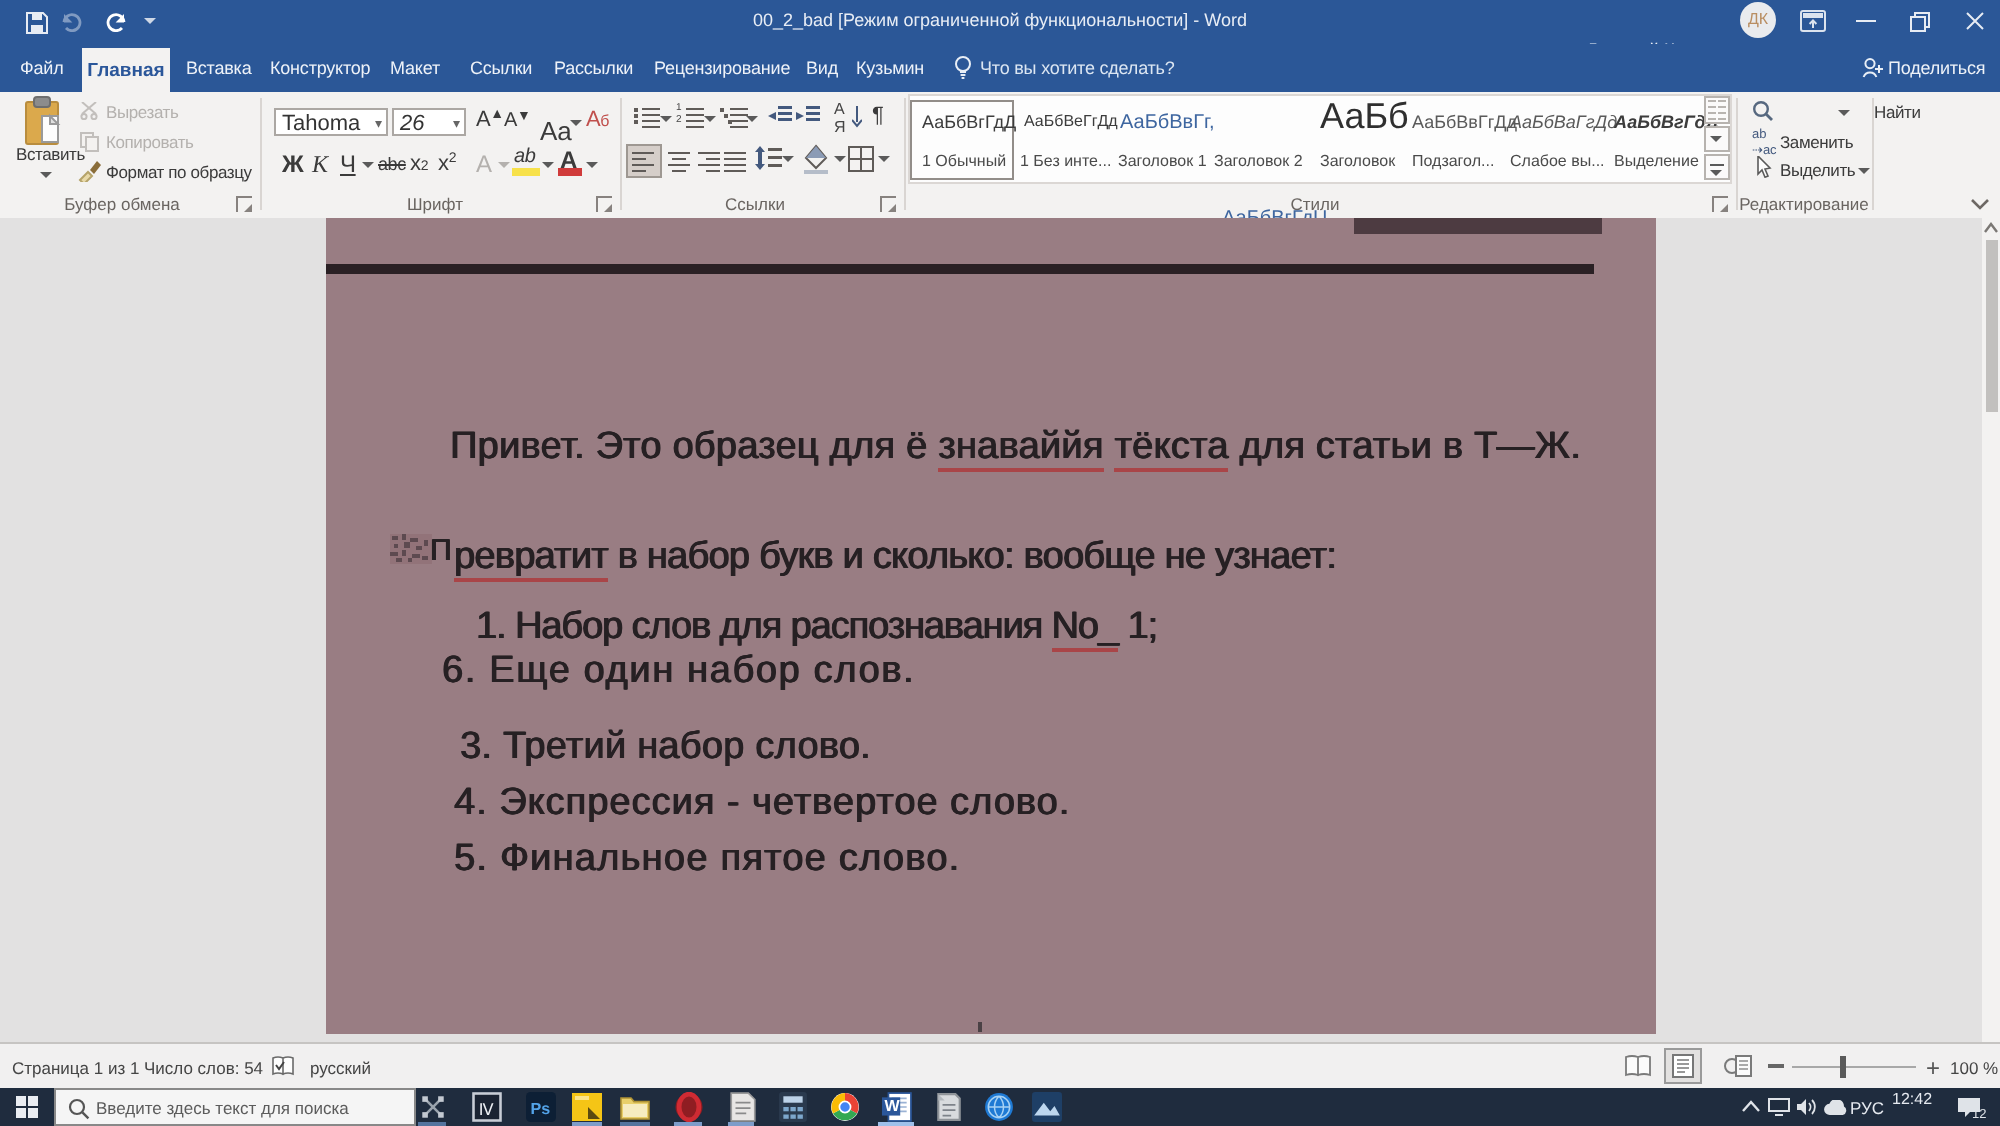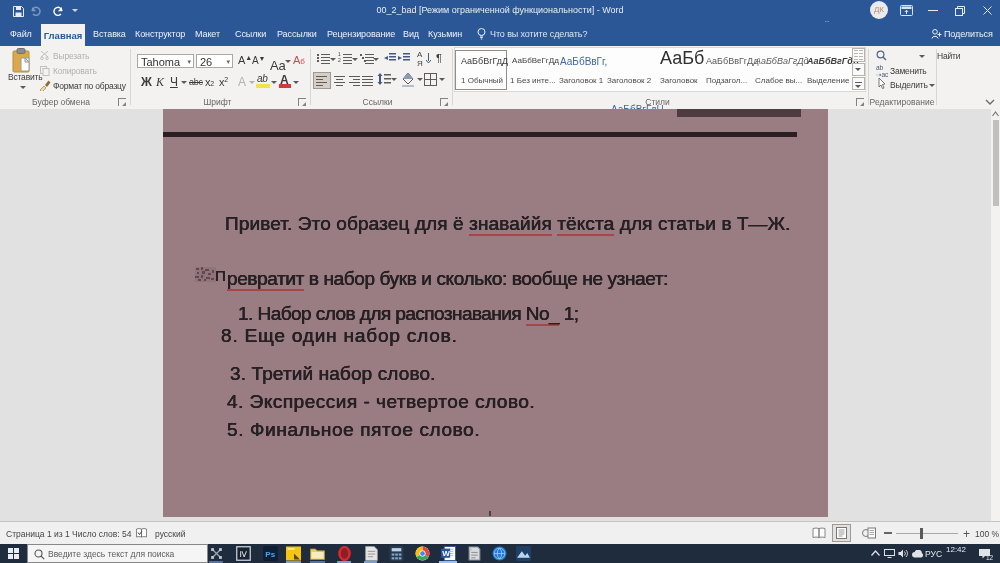--- a/index.html
+++ b/index.html
@@ -159,21 +159,21 @@
       <path d="M1 10 l4 -4 2 2 -4 4 z" fill="#e8d9a8" stroke="#b5a36a"></path>
       <path d="M6 5 l3.5 -4.5 2 2 -3.5 4.5 z" fill="#8a6d3a"></path>
     </svg>
   <div class="rtxt" style="left:53px;top:35px;">Формат по образцу</div>
 
   <div class="combo" style="left:137px;top:8px;width:57px;height:14px;">
       <span style="position:absolute;left:3px;top:1px;">Tahoma</span>
       <span class="arr">▾</span>
     </div>
   <div class="combo" style="left:196px;top:8px;width:37px;height:14px;">
-      <span style="position:absolute;left:3px;top:1px;">26</span>
+      <span style="position:absolute;left:3px;top:1px;font-style:italic;">26</span>
       <span class="arr">▾</span>
     </div>
   <div class="rtxt" style="left:238px;top:8px;font-size:11px;">А<span style="font-size:7px;vertical-align:4px;">▲</span></div>
   <div class="rtxt" style="left:252px;top:9px;font-size:10px;">А<span style="font-size:7px;vertical-align:3px;">▼</span></div>
   <div class="rtxt" style="left:270px;top:12px;font-size:13px;">Аа</div>
     <div class="darr" style="left:285px;top:14px;"></div>
   <div class="rtxt" style="left:293px;top:8px;font-size:11px;color:#c0504d;">А<span style="font-size:8px;">б</span></div>
   <div class="rtxt" style="left:141px;top:29px;font-size:12px;font-weight:bold;">Ж</div>
   <div class="rtxt" style="left:156px;top:29px;font-size:12px;font-style:italic;font-family:'Liberation Serif',serif;">К</div>
   <div class="rtxt" style="left:170px;top:29px;font-size:12px;text-decoration:underline;">Ч</div>
@@ -357,21 +357,21 @@
         <rect x="11" y="10" width="4" height="2"></rect>
         <rect x="3" y="12" width="3" height="2"></rect>
         <rect x="9" y="12" width="2" height="2"></rect>
         <rect x="16" y="11" width="3" height="2"></rect>
         <rect x="17" y="3" width="2" height="3"></rect>
       </g>
     </svg>
   <div class="dtext" style="left:215px; top:158px; font-size:15px;">П</div>
   <div class="dtext" style="left:227px; top:159px; letter-spacing:-0.38px;"><span class="redu">ревратит</span> в набор букв и сколько: вообще не узнает:</div>
   <div class="dtext" style="left:238px; top:194px; letter-spacing:-0.55px;">1. Набор слов для распознавания <span class="redu">No_</span> 1;</div>
-  <div class="dtext" style="left:221px; top:216px; letter-spacing:0.82px;">8. Еще один набор слов.</div>
+  <div class="dtext" style="left:221px; top:216px; letter-spacing:0.82px;">6. Еще один набор слов.</div>
   <div class="dtext" style="left:230px; top:254px;">3. Третий набор слово.</div>
   <div class="dtext" style="left:227px; top:282px; letter-spacing:0.5px;">4. Экспрессия - четвертое слово.</div>
   <div class="dtext" style="left:227px; top:310px; letter-spacing:0.62px;">5. Финальное пятое слово.</div>
 </div>
 
 <div class="abs" style="left:489px;top:511px;width:1.5px;height:5px;background:#4a4145;"></div>
 <div id="vscroll">
     <div id="vthumb"></div>
     <svg class="abs" style="left:1px;top:2px;" width="7" height="6" viewBox="0 0 7 6">
       <path d="M0.5 5 L3.5 1 L6.5 5" fill="none" stroke="#7a7774" stroke-width="1.2"></path>

